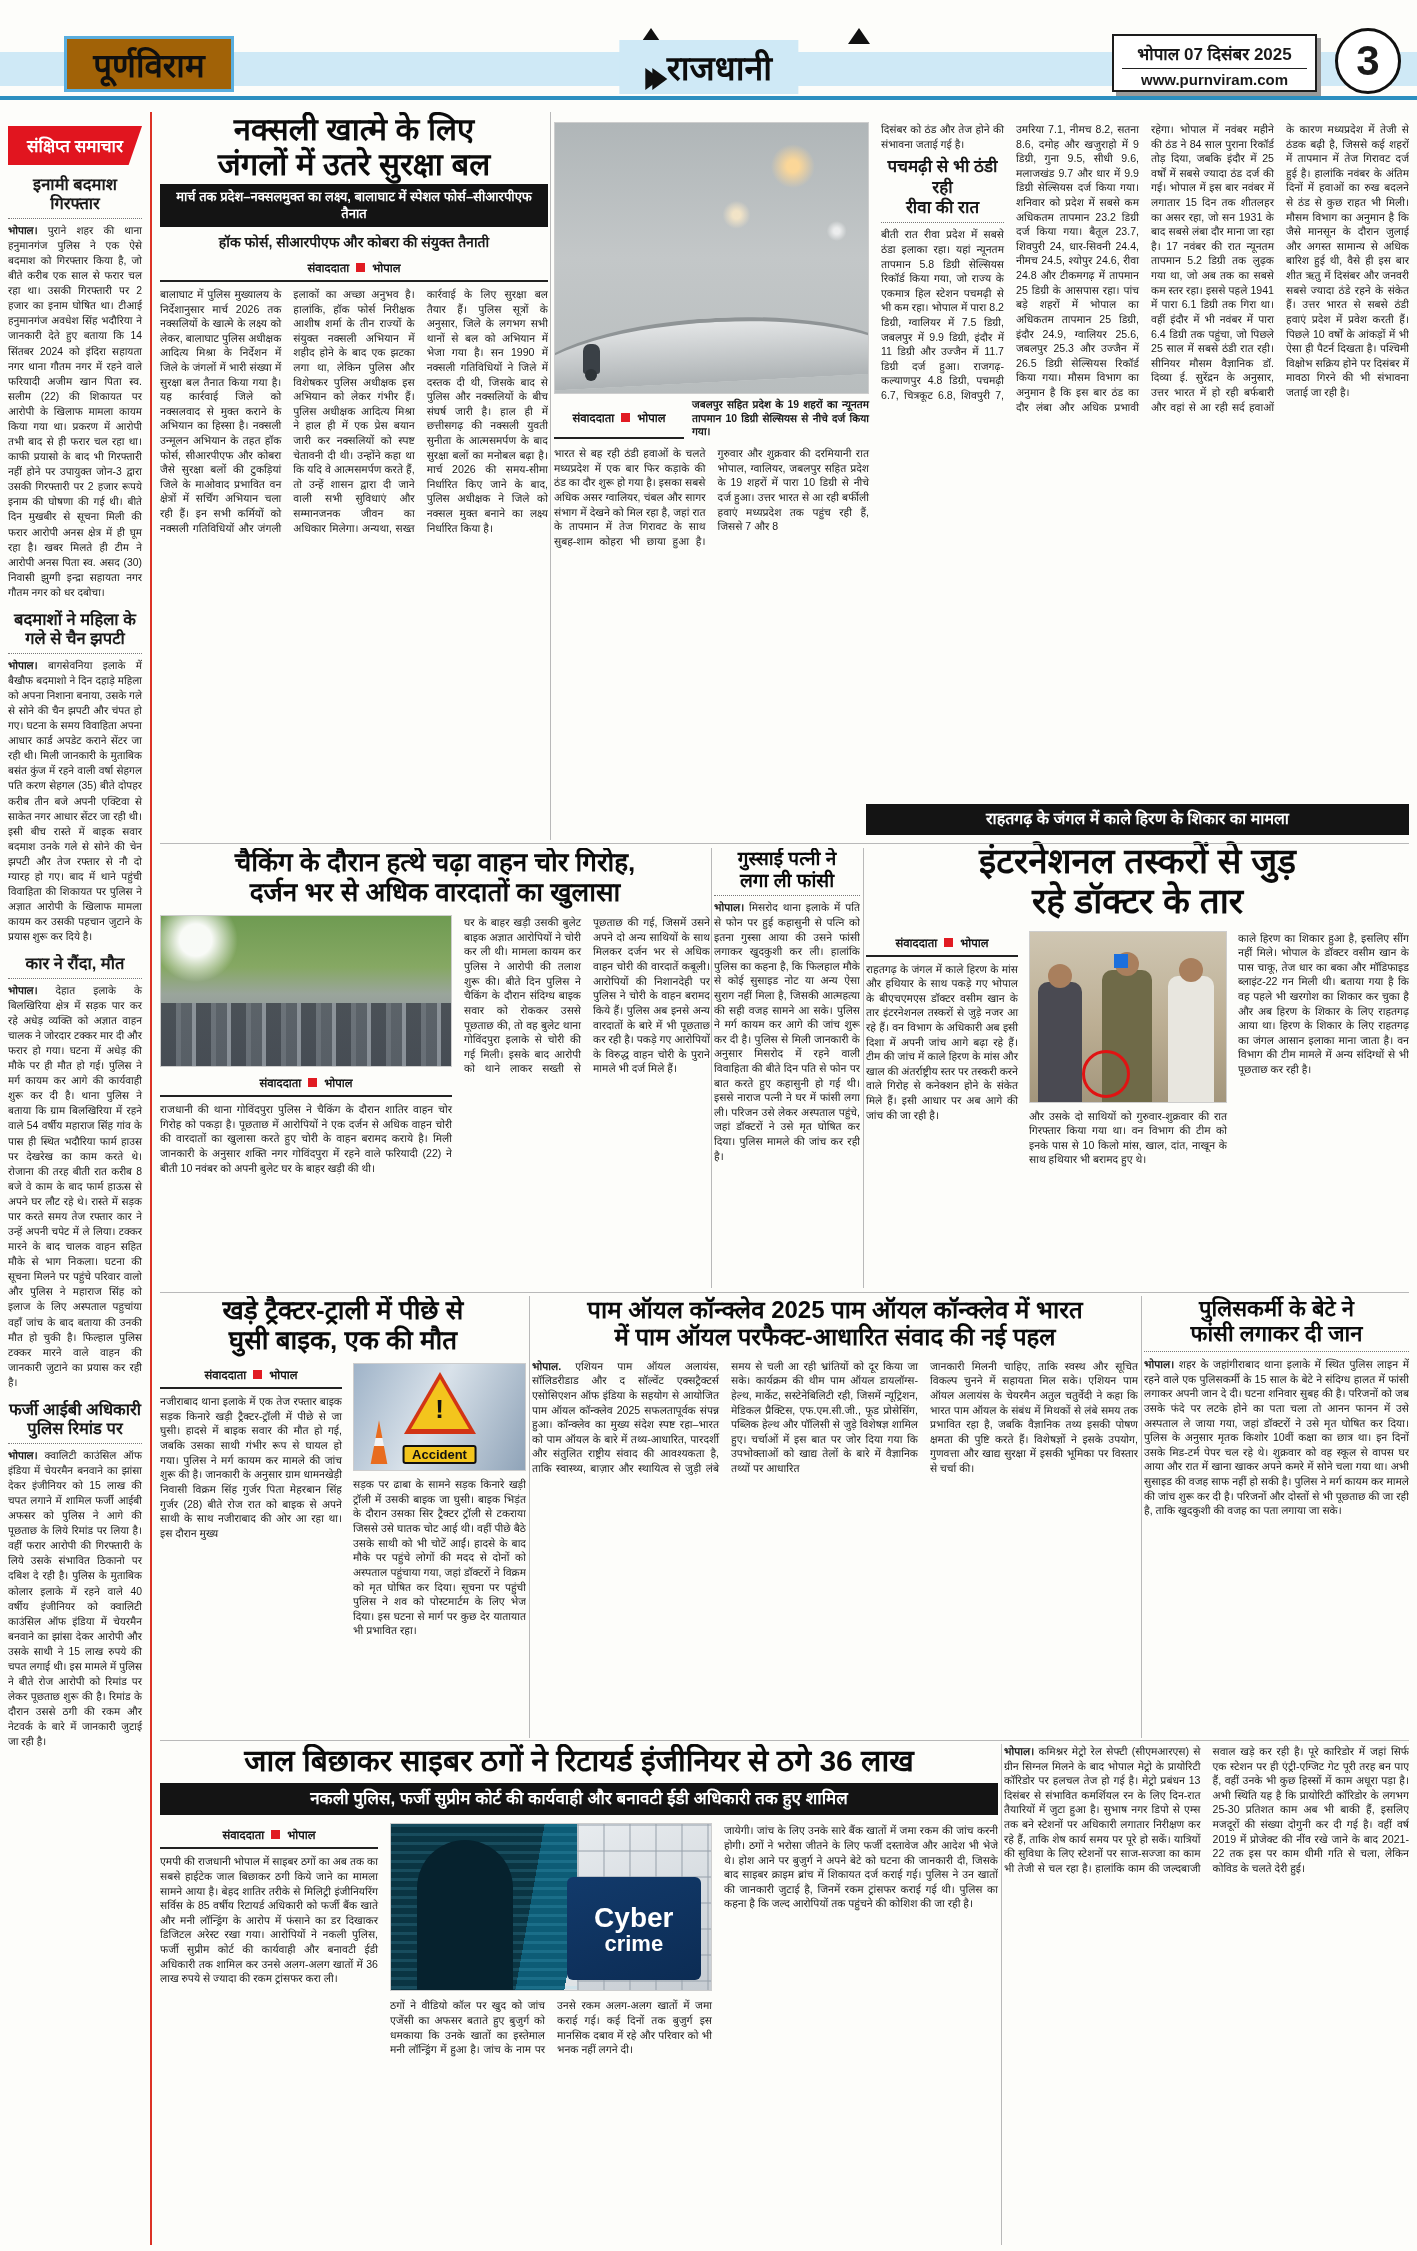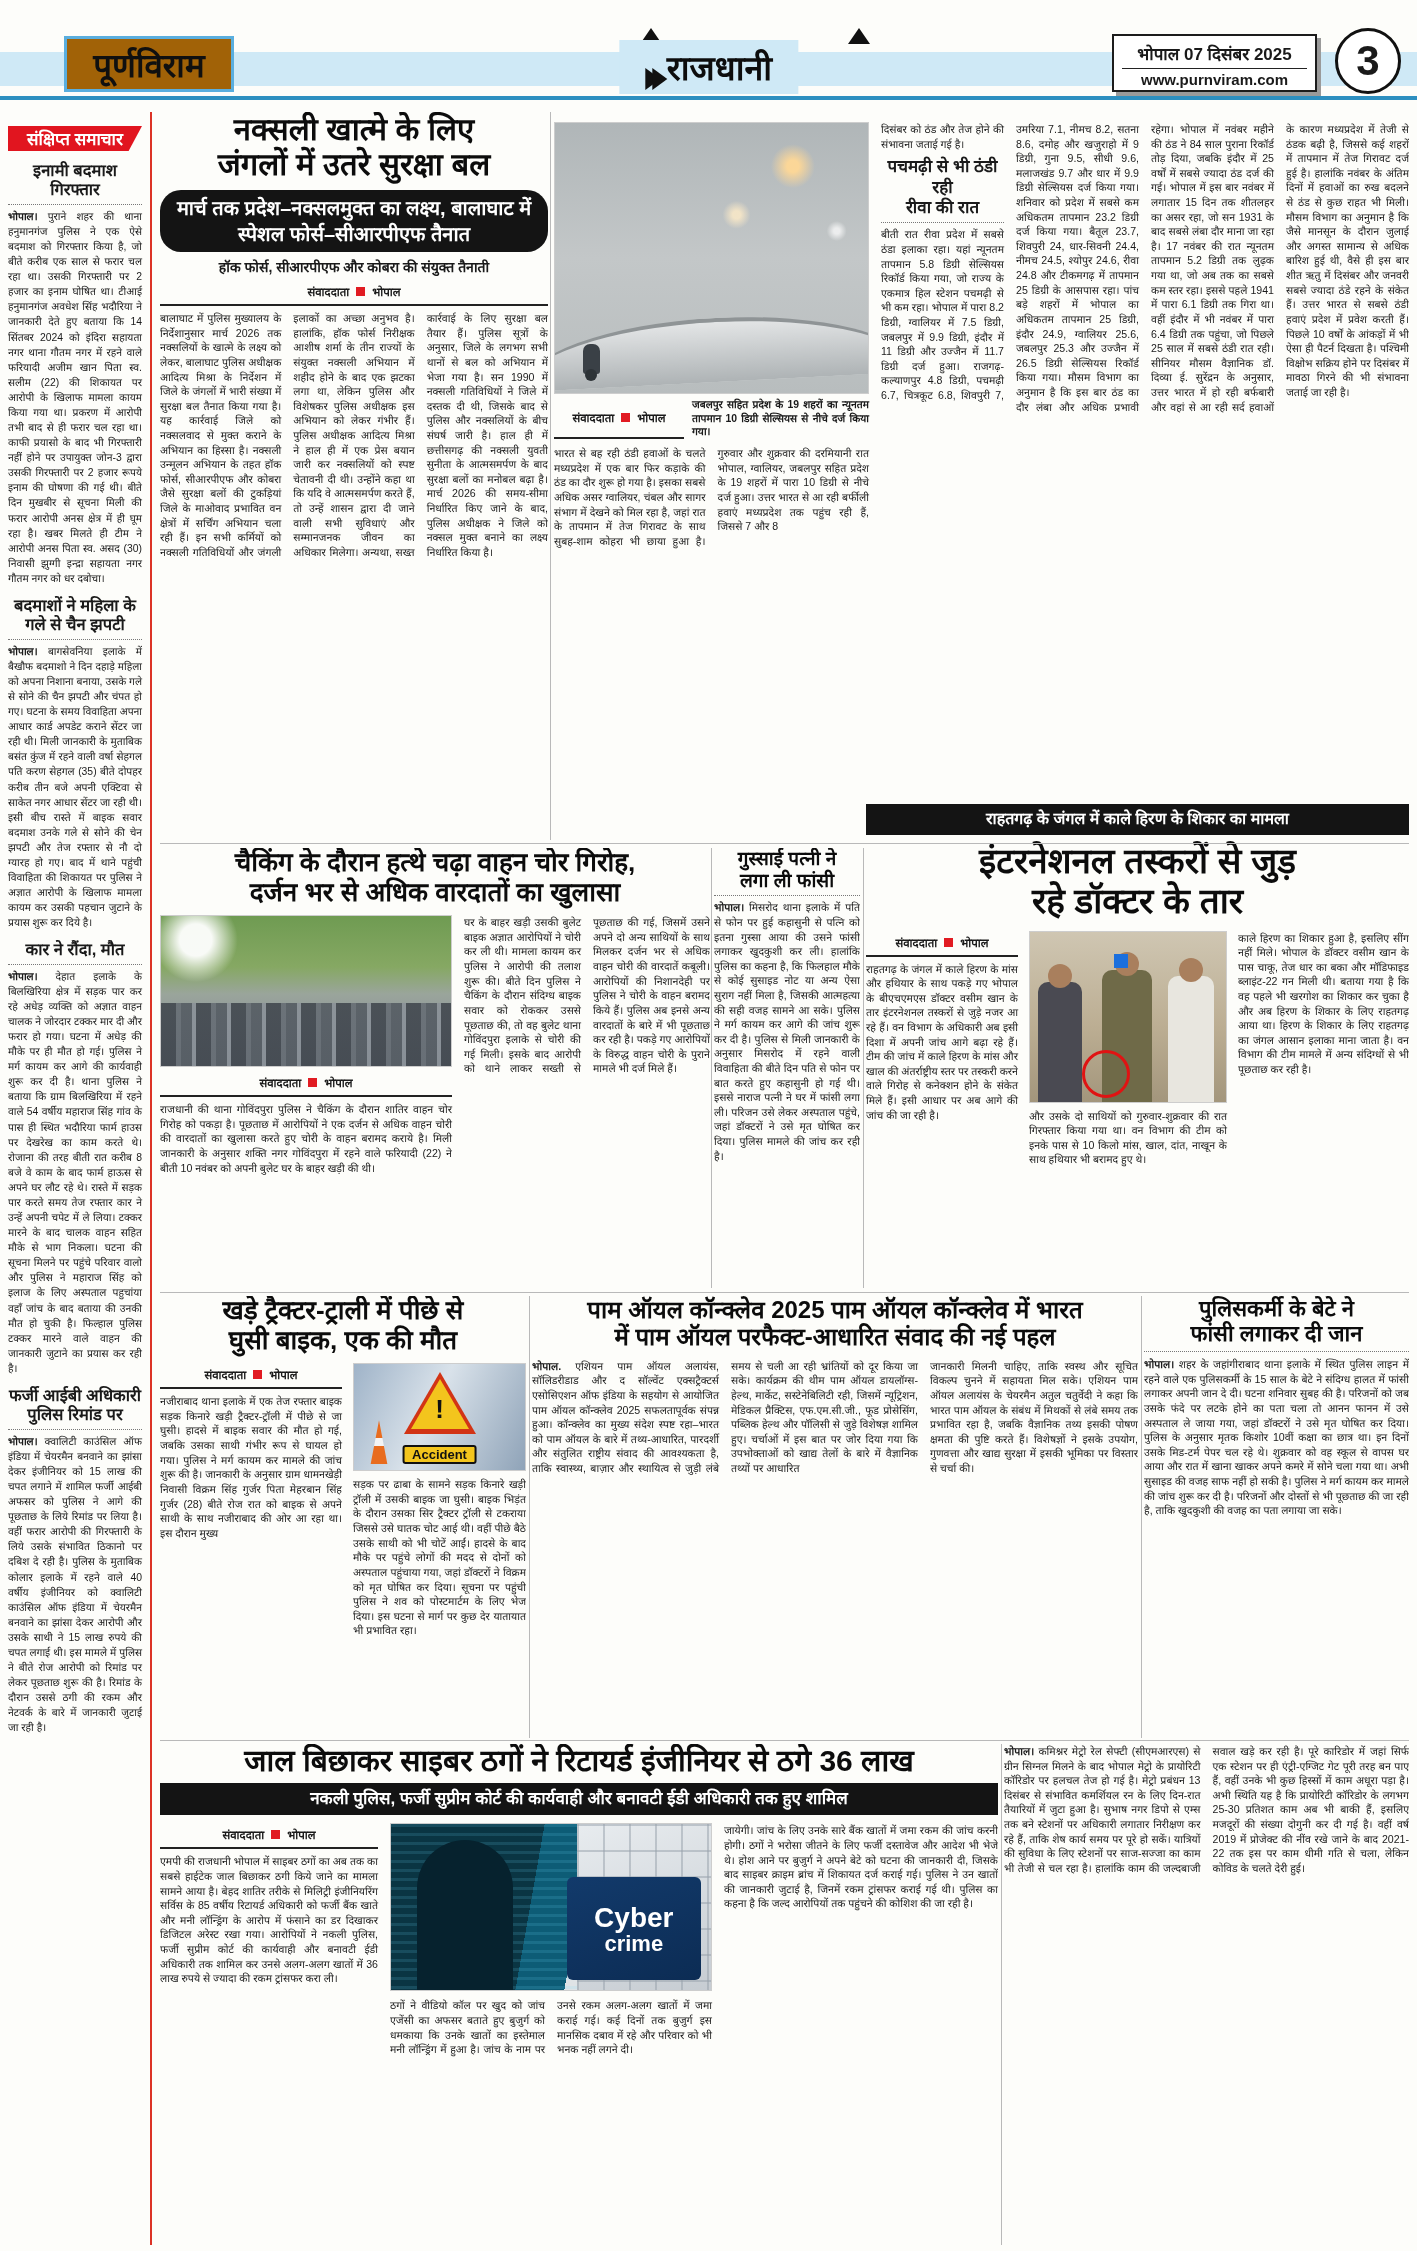--- a/index.html
+++ b/index.html
@@ -32,28 +32,28 @@
   .cols2{columns:2;column-gap:12px;}
   .cols3{columns:3;column-gap:12px;}
   .cols4{columns:4;column-gap:12px;}
   .dotrule{border-top:1.5px dotted #777;margin:4px 0;}
   .vline{position:absolute;width:1px;background:#b9b9b9;}
   .hline{position:absolute;height:1px;background:#b9b9b9;}
   .photo{position:relative;overflow:hidden;border:1px solid #cdcdcd;}
 
   
   .sidebar{position:absolute;left:8px;top:112px;width:144px;height:2133px;border-right:2px solid #dc3326;padding-right:8px;overflow:hidden;}
-  .sidebar-header{background:#e1151f;color:#fff;font-weight:bold;font-size:17px;text-align:center;padding:1px 2px;clip-path:polygon(0 0,100% 0,90% 100%,0 100%);margin:14px 0 8px;}
+  .sidebar-header{background:#e1151f;color:#fff;font-weight:bold;font-size:17px;text-align:center;padding:8px 2px;clip-path:polygon(0 0,100% 0,90% 100%,0 100%);margin:14px 0 8px;}
   .brief-title{font-size:16.5px;font-weight:bold;text-align:center;line-height:1.18;margin:10px 0 3px;}
   .brief-body{font-size:10.4px;line-height:1.45;text-align:justify;margin-bottom:6px;}
 
   
   .naxal{left:160px;top:112px;width:388px;height:728px;}
   .naxal .headline{font-size:31px;}
-  .naxal .black-banner{font-size:20px;margin-top:7px;border-radius:21px;}
+  .naxal .black-banner{font-size:13px;margin-top:1px;}
   .naxal .lead{font-weight:bold;font-size:14px;text-align:center;margin:7px 4px 4px;line-height:1.25;}
 
   
   .weather{left:554px;top:112px;width:855px;height:728px;}
   .wx-box{border:2px solid #a9a9a9;box-shadow:0 0 0 3px #fff inset;padding:8px 14px 10px;}
   .wx-box .headline{font-size:45px;text-align:left;letter-spacing:-.5px;}
   .wx-row{display:flex;gap:12px;margin-top:10px;}
   .wx-fig{width:315px;flex:none;}
   .fog-photo{width:315px;height:272px;background:
       radial-gradient(circle at 76% 16%,rgba(255,216,150,.95) 0 6px,rgba(255,216,150,0) 22px),

